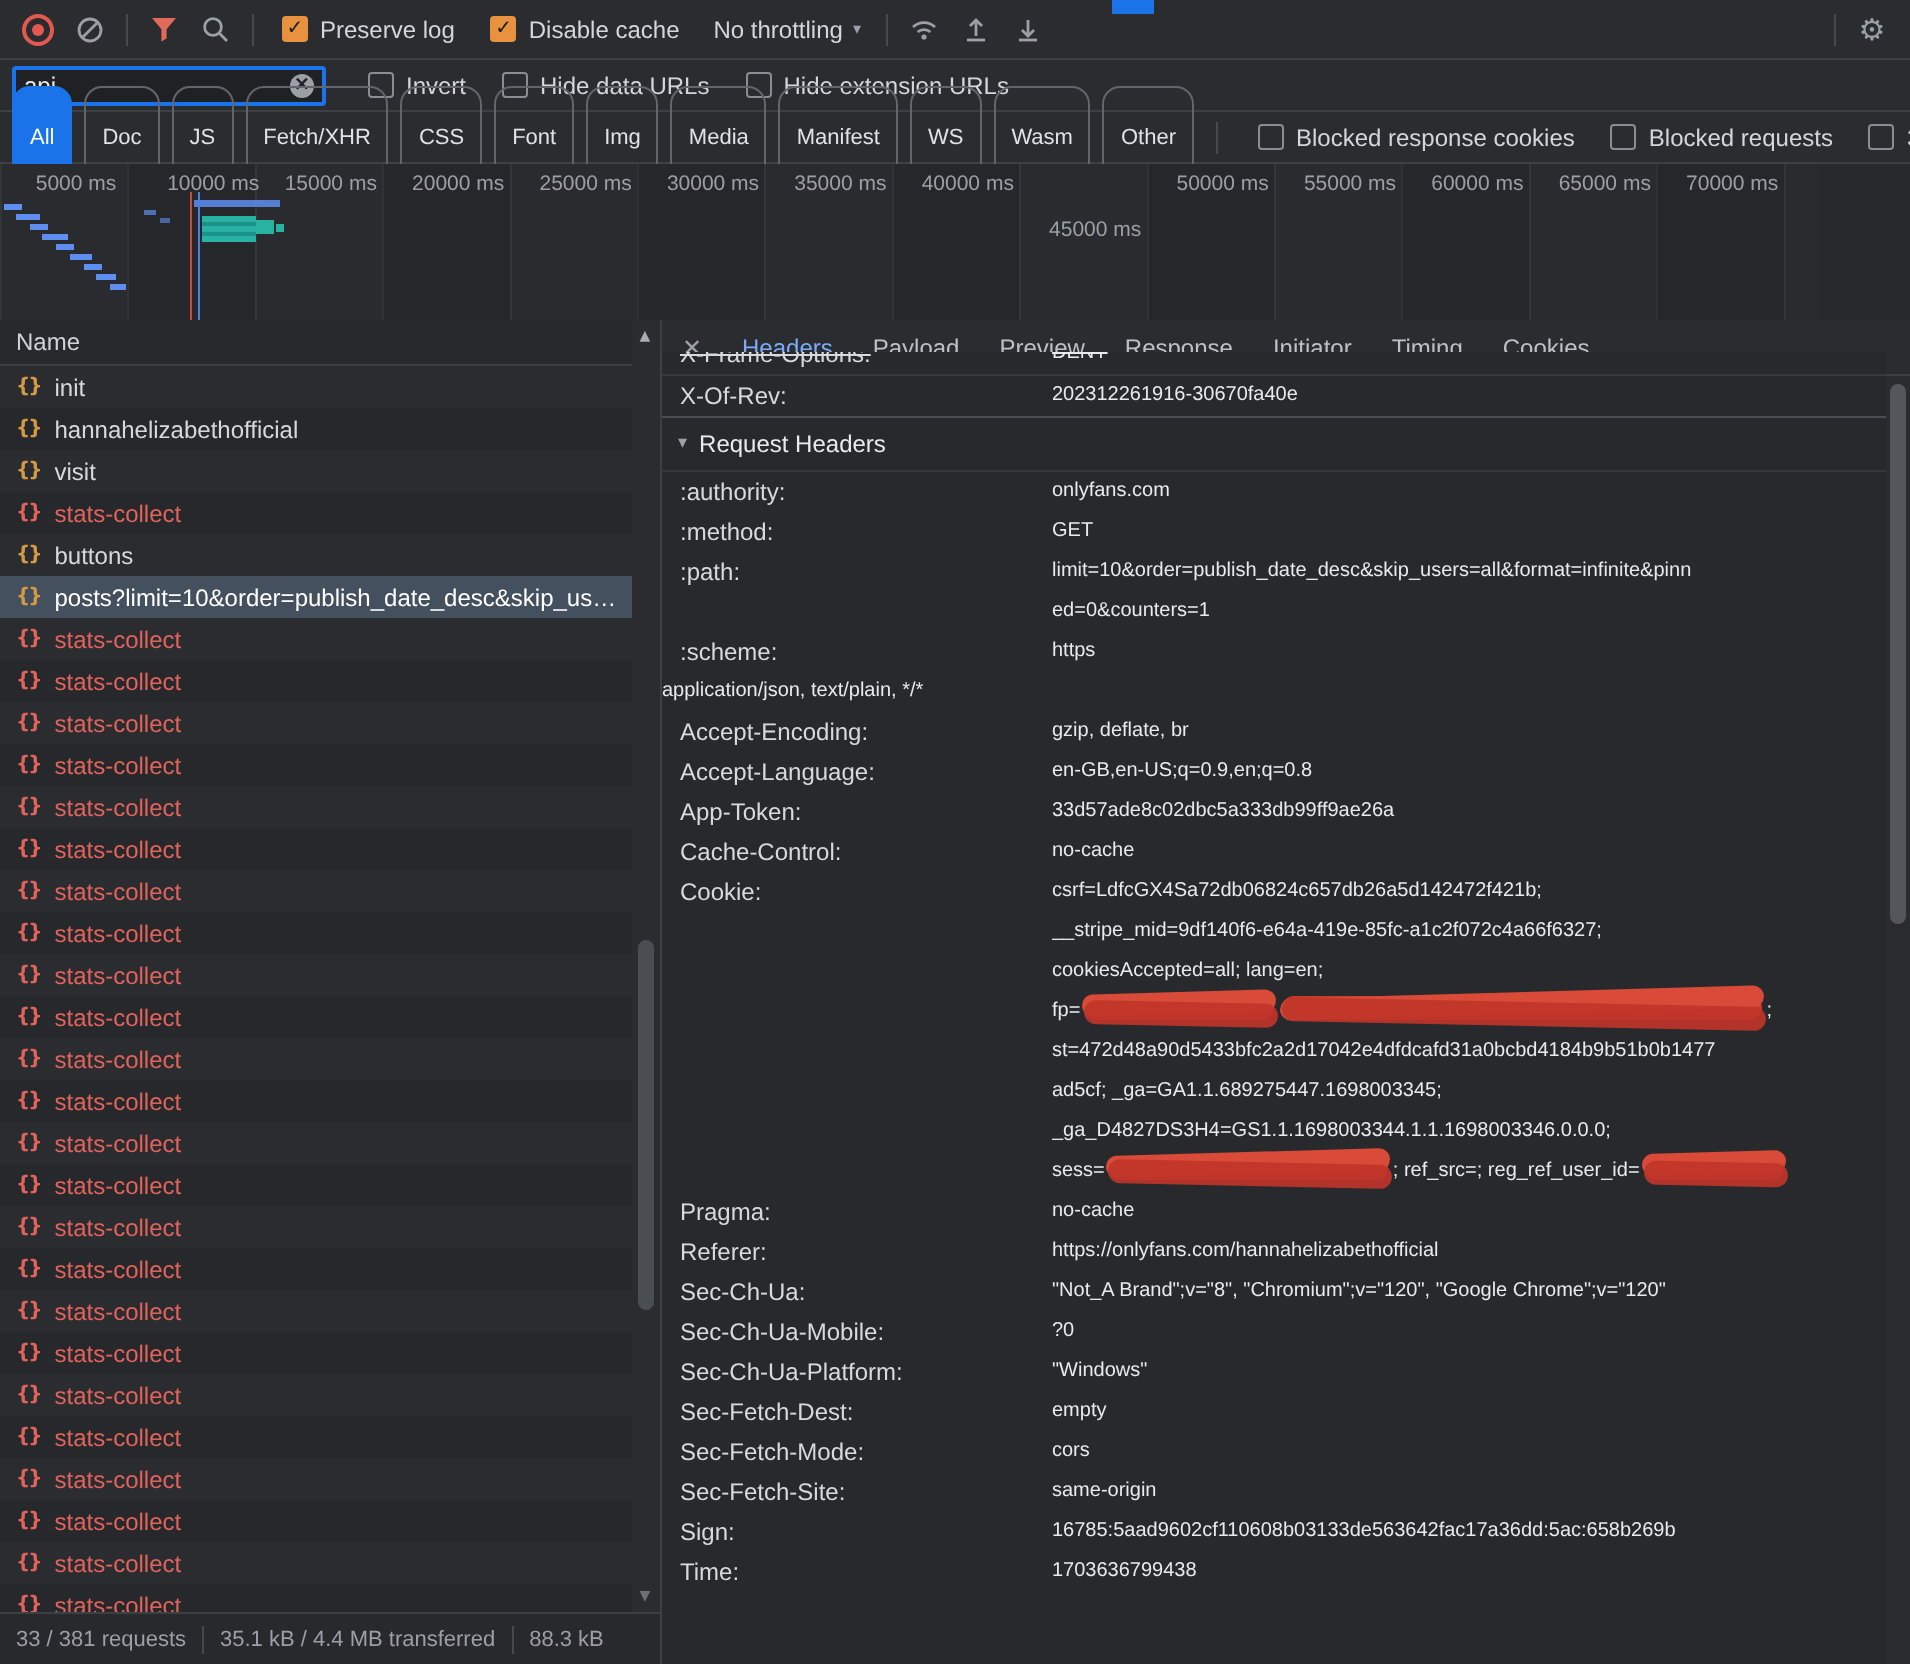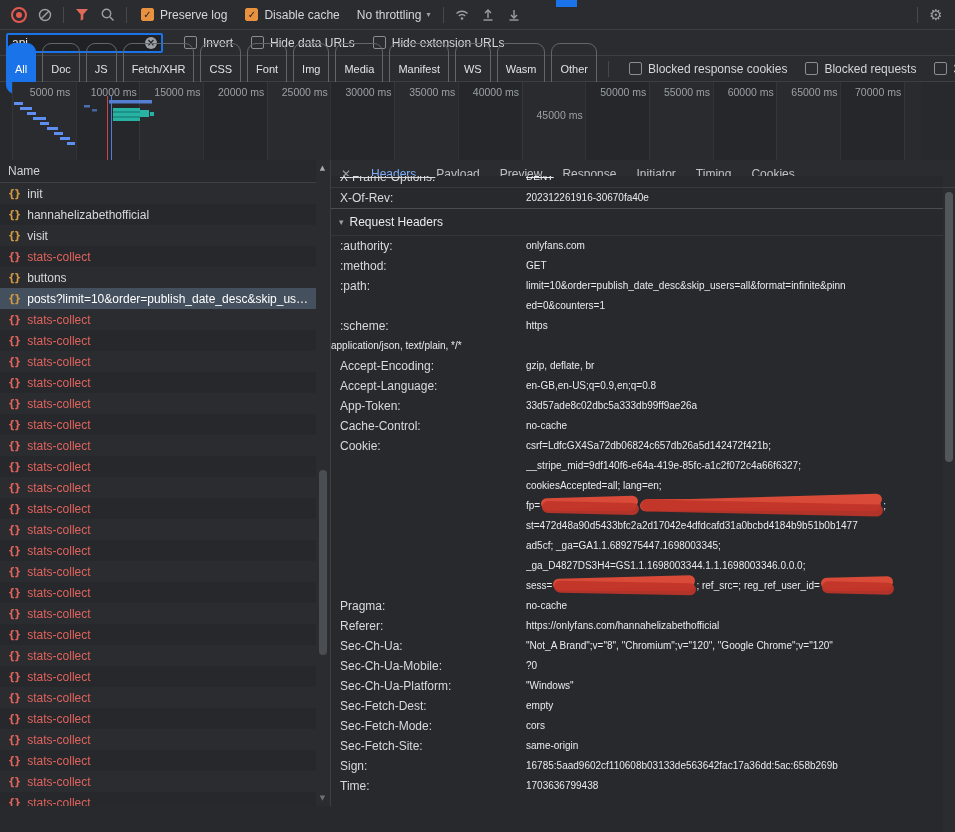--- a/index.html
+++ b/index.html
@@ -33,21 +33,21 @@
   .clear-btn{width:12px;height:12px;border-radius:50%;background:#9aa0a6;color:#202124;font-size:10px;
              line-height:1;display:flex;align-items:center;justify-content:center;font-weight:bold;}
 
   .chip{height:17px;padding:16px 8px;border:1px solid #62656a;border-radius:9px;display:flex;align-items:center;
         font-size:11px;color:#dfe2e6;white-space:nowrap;flex:none;}
   .chip.selected{background:#1a73e8;border-color:#1a73e8;color:#fff;}
   #chips{display:flex;gap:6px;align-items:center;}
   #chip-checkboxes{display:flex;align-items:center;}
 
   
-  .overview{position:absolute;left:12px;top:82px;width:909px;height:78px;border-bottom:1px solid #3c4043;
+  .overview{position:absolute;left:0;top:82px;width:909px;height:78px;border-bottom:1px solid #3c4043;
     background:
       repeating-linear-gradient(90deg, rgba(255,255,255,0.05) 0 1px, transparent 1px 63.7px),
       repeating-linear-gradient(90deg, #2a2b2e 0 63.7px, #26272a 63.7px 127.4px);}
   .tl-label{position:absolute;top:4px;width:56px;text-align:center;font-size:10.5px;color:#9aa0a6;white-space:nowrap;}
   .overview svg{position:absolute;left:0;top:14px;}
 
   
   .name-header{position:absolute;left:0;top:160px;width:331px;height:23px;background:#28292c;
                border-bottom:1px solid #3c4043;border-right:1px solid #3c4043;box-sizing:border-box;
                display:flex;align-items:center;padding:0 8px;color:#cfd3d7;}
@@ -217,21 +217,21 @@
         <span class="toggle">
           <span class="cb"></span>
           <span class="toggle-label">3rd-party requests</span>
         </span>
       </span>
   </div>
 
   <div class="overview">
     <div id="tl-labels">
         <span class="tl-label" style="left: 10px;">5000 ms</span>
-        <span class="tl-label" style="left: 73.7px;">10000 ms</span>
+        <span class="tl-label" style="left: 73.7px; text-align: right;">10000 ms</span>
         <span class="tl-label" style="left: 137.4px;">15000 ms</span>
         <span class="tl-label" style="left: 201.1px;">20000 ms</span>
         <span class="tl-label" style="left: 264.8px; text-align: center;">25000 ms</span>
         <span class="tl-label" style="left: 328.5px;">30000 ms</span>
         <span class="tl-label" style="left: 392.2px;">35000 ms</span>
         <span class="tl-label" style="left: 455.9px;">40000 ms</span>
         <span class="tl-label" style="left: 519.6px; margin-top: 23px;">45000 ms</span>
         <span class="tl-label" style="left: 583.3px;">50000 ms</span>
         <span class="tl-label" style="left: 647px;">55000 ms</span>
         <span class="tl-label" style="left: 710.7px;">60000 ms</span>
@@ -386,20 +386,27 @@
       <div class="req-row error odd">
         <span class="req-icon glyph">{}</span>
         <span class="req-name">stats-collect</span>
       </div>
     </div>
   <div class="list-scroll">
     <span class="up glyph">▲</span>
     <span class="thumb"></span>
     <span class="down glyph">▼</span>
   </div>
+  <div class="summary">
+    <span>33 / 381 requests</span>
+    <span class="sum-div"></span>
+    <span>35.1 kB / 4.4 MB transferred</span>
+    <span class="sum-div"></span>
+    <span>88.3 kB</span>
+  </div>
 
   <div class="tabbar">
     <span class="close-x glyph">✕</span>
     <span id="tabs">
         <span class="tab active">Headers</span>
         <span class="tab">Payload</span>
         <span class="tab">Preview</span>
         <span class="tab">Response</span>
         <span class="tab">Initiator</span>
         <span class="tab">Timing</span>

